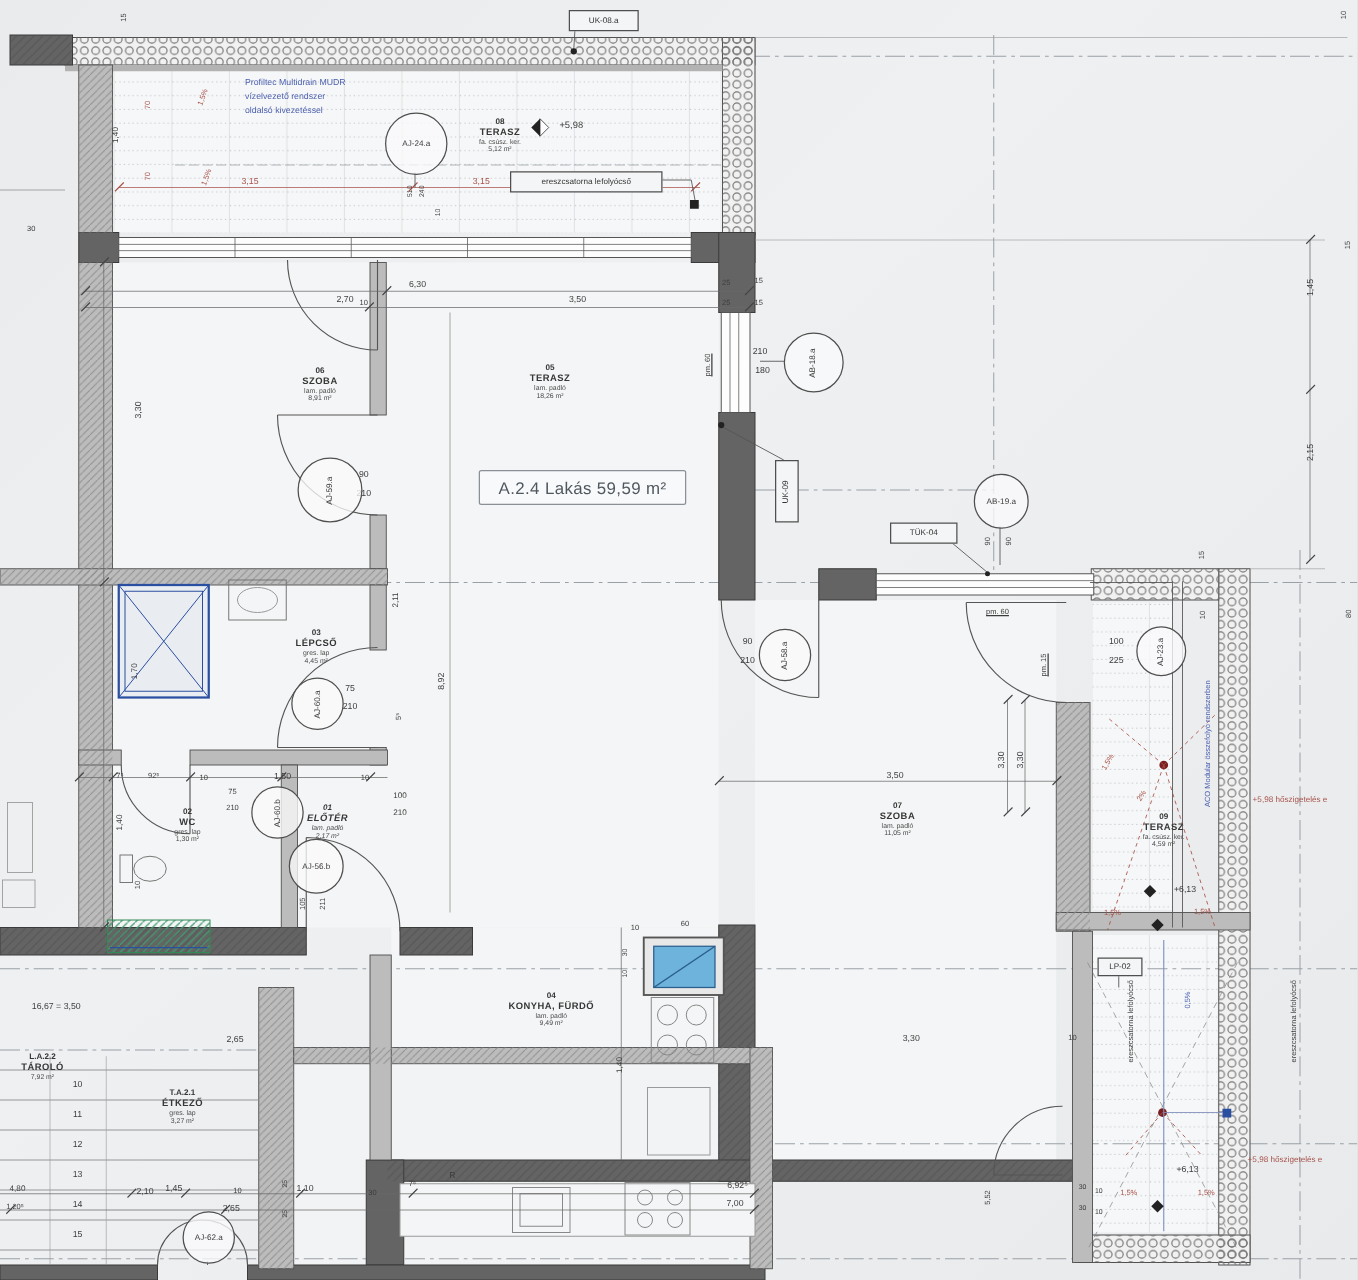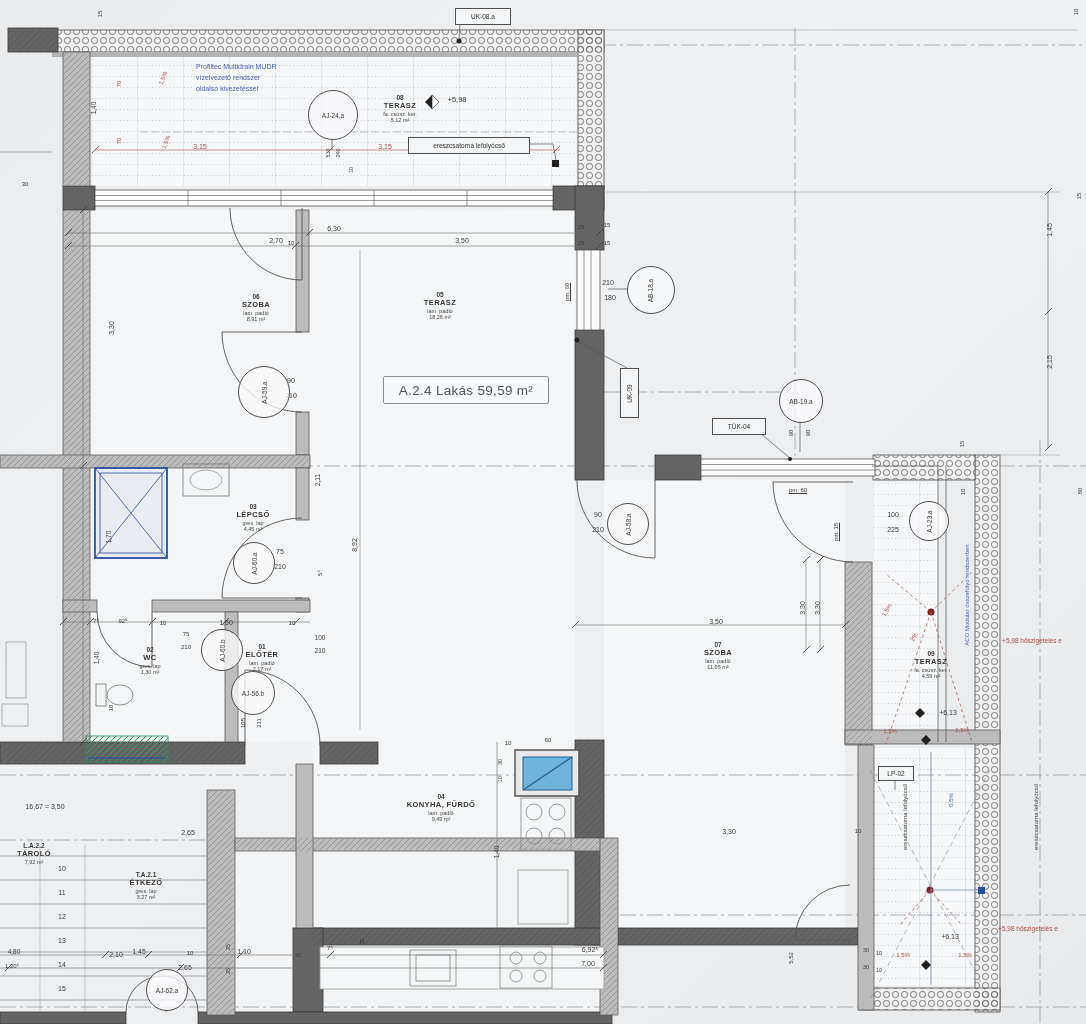--- a/index.html
+++ b/index.html
@@ -476,21 +476,21 @@
         <div class="nm">LÉPCSŐ</div>
         <div class="sub">gres. lap</div>
         <div class="sub">4,45 m²</div>
       </div>
       <div class="room" style="left: 150px; top: 646px;">
         <div class="num">02</div>
         <div class="nm">WC</div>
         <div class="sub">gres. lap</div>
         <div class="sub">1,30 m²</div>
       </div>
-      <div class="room" style="left: 262px; top: 643px;">
+      <div class="room" style="left: 262px; top: 643px; font-style: italic;">
         <div class="num">01</div>
         <div class="nm">ELŐTÉR</div>
         <div class="sub">lam. padló</div>
         <div class="sub">2,17 m²</div>
       </div>
       <div class="room" style="left: 441px; top: 793px;">
         <div class="num">04</div>
         <div class="nm">KONYHA, FÜRDŐ</div>
         <div class="sub">lam. padló</div>
         <div class="sub">9,49 m²</div>

